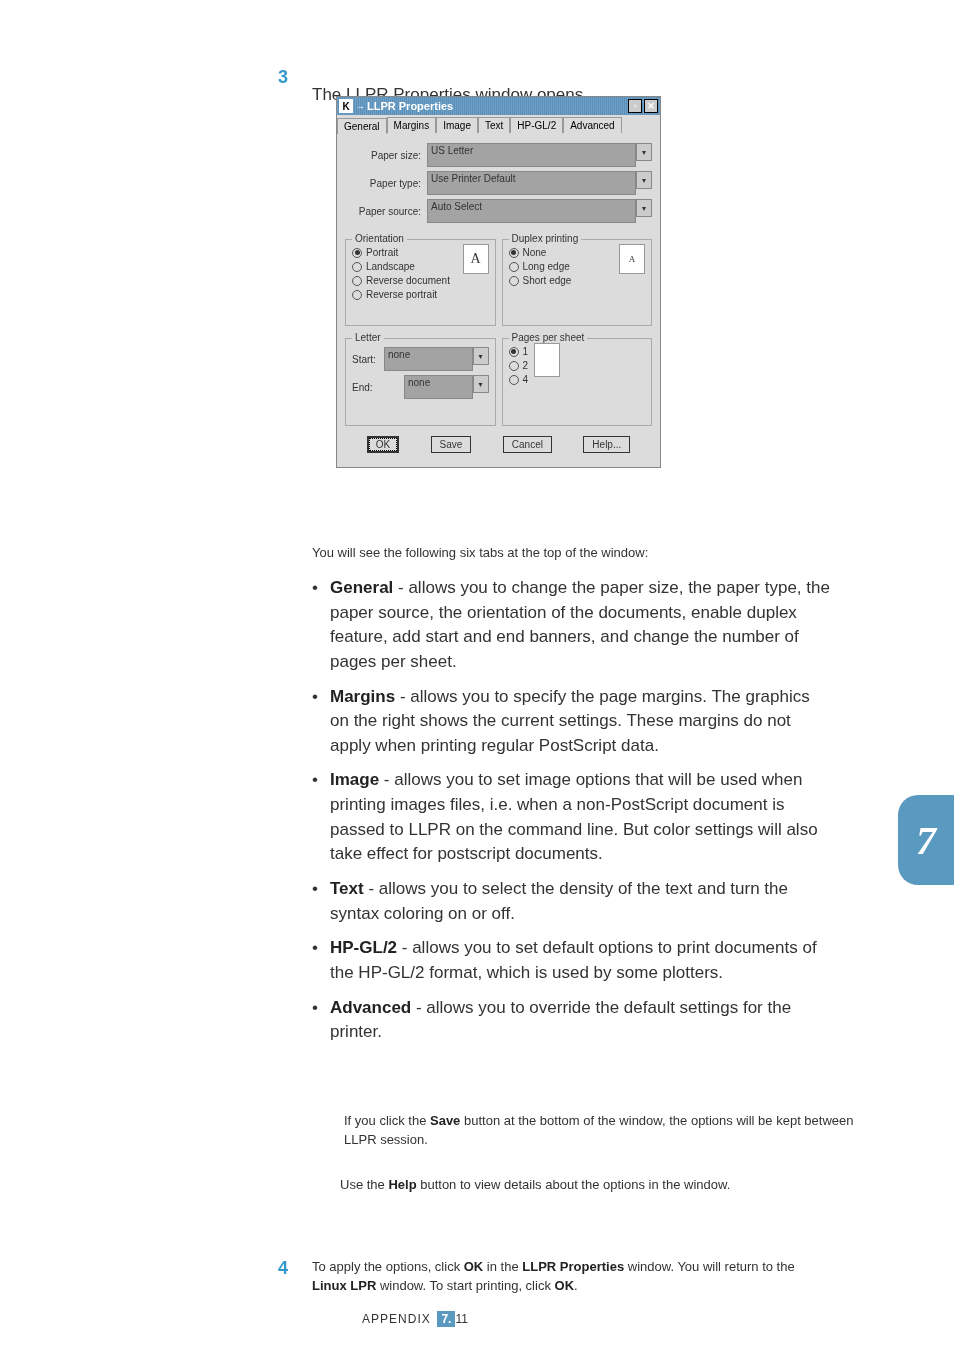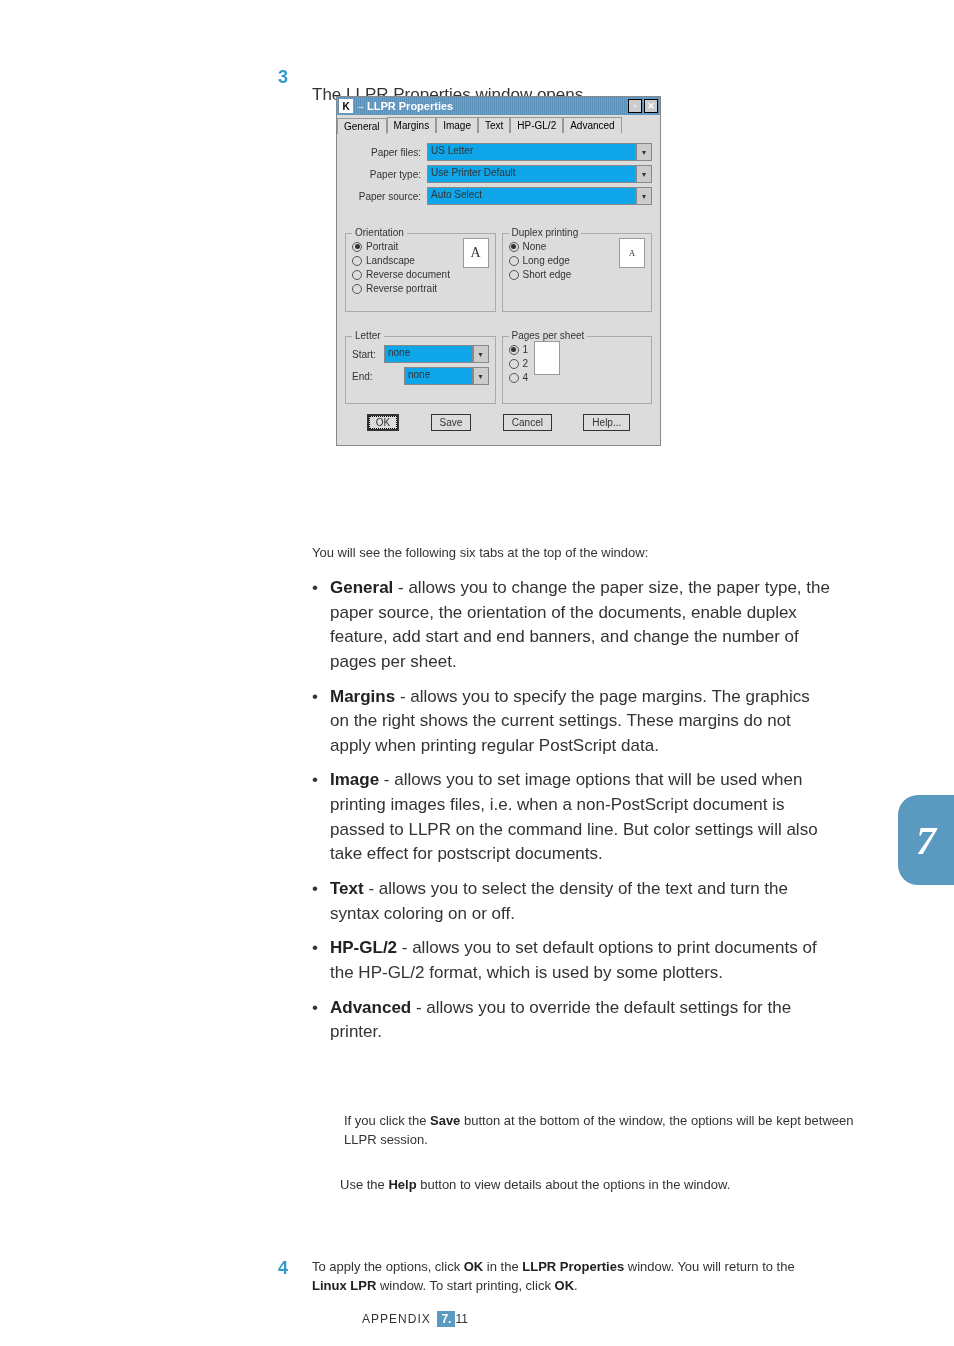--- a/index.html
+++ b/index.html
@@ -45,23 +45,23 @@
   .titlebar-t { font-weight:bold; }
   .titlebar-btns { margin-left:auto; display:flex; gap:2px; padding-right:2px;}
   .tb-btn { width:14px;height:14px;background:#ccc;border:1px solid #000;font-size:9px;display:flex;align-items:center;justify-content:center;font-weight:bold;}
   .tabs { display:flex; font-size:10px; background:#dcdcdc; padding-top:2px;}
   .tab { padding:2px 6px; border:1px solid #999; background:#dcdcdc; border-bottom:none;}
   .tab.active { background:#dcdcdc; position:relative; top:1px;}
   .panel { background:#dcdcdc; padding:6px 8px 10px; font-size:10px; color:#333;}
   .row { display:flex; align-items:center; margin:4px 0;}
   .row-label { width:82px; text-align:right; padding-right:6px;}
   .combo { flex:1; display:flex;}
-  .combo-input { flex:1; background:#0ea5e9; border:1px solid #888; height:18px; padding:1px 3px; font-size:10px;}
+  .combo-input { flex:1; background:#a3a3a3; border:1px solid #888; height:24px; padding:1px 3px; font-size:10px;}
   .combo-btn { width:16px; height:18px; border:1px solid #888; background:#ccc; display:flex;align-items:center;justify-content:center;font-size:8px;}
-  .fieldset { border:1px solid #aaa; margin-top:24px; padding:4px 6px 14px; position:relative;}
+  .fieldset { border:1px solid #aaa; margin-top:12px; padding:4px 6px 22px; position:relative;}
   .legend { position:absolute; top:-7px; left:6px; background:#dcdcdc; padding:0 3px; font-size:10px;}
   .two-col { display:flex; gap:6px;}
   .two-col > .fieldset { flex:1;}
   .radio-row { display:flex; align-items:center; gap:4px; margin:3px 0; font-size:10px;}
   .radio { width:10px;height:10px;border:1px solid #555;border-radius:50%;display:inline-flex;align-items:center;justify-content:center;}
   .radio.sel::after{content:"";width:5px;height:5px;background:#333;border-radius:50%;}
   .preview { width:26px;height:30px;border:1px solid #999;background:#fff;display:flex;align-items:center;justify-content:center;font-size:14px;font-family:serif;}
   .btn-row { display:flex; justify-content:space-around; padding:10px 6px 4px;}
   .btn { border:1px solid #333; background:#dcdcdc; padding:2px 8px; font-size:10px;}
   .btn.focus { outline:1px dotted #000; outline-offset:-3px; border:2px solid #333; padding:1px 7px;}
@@ -109,21 +109,21 @@
   <div class="tabs">
     <div class="tab active">General</div>
     <div class="tab">Margins</div>
     <div class="tab">Image</div>
     <div class="tab">Text</div>
     <div class="tab">HP-GL/2</div>
     <div class="tab">Advanced</div>
   </div>
   <div class="panel">
     <div class="row">
-      <div class="row-label">Paper files:</div>
+      <div class="row-label">Paper size:</div>
       <div class="combo">
           <div class="combo-input">US Letter</div>
           <div class="combo-btn">▾</div>
         </div>
     </div>
     <div class="row">
       <div class="row-label">Paper type:</div>
       <div class="combo">
           <div class="combo-input">Use Printer Default</div>
           <div class="combo-btn">▾</div>

